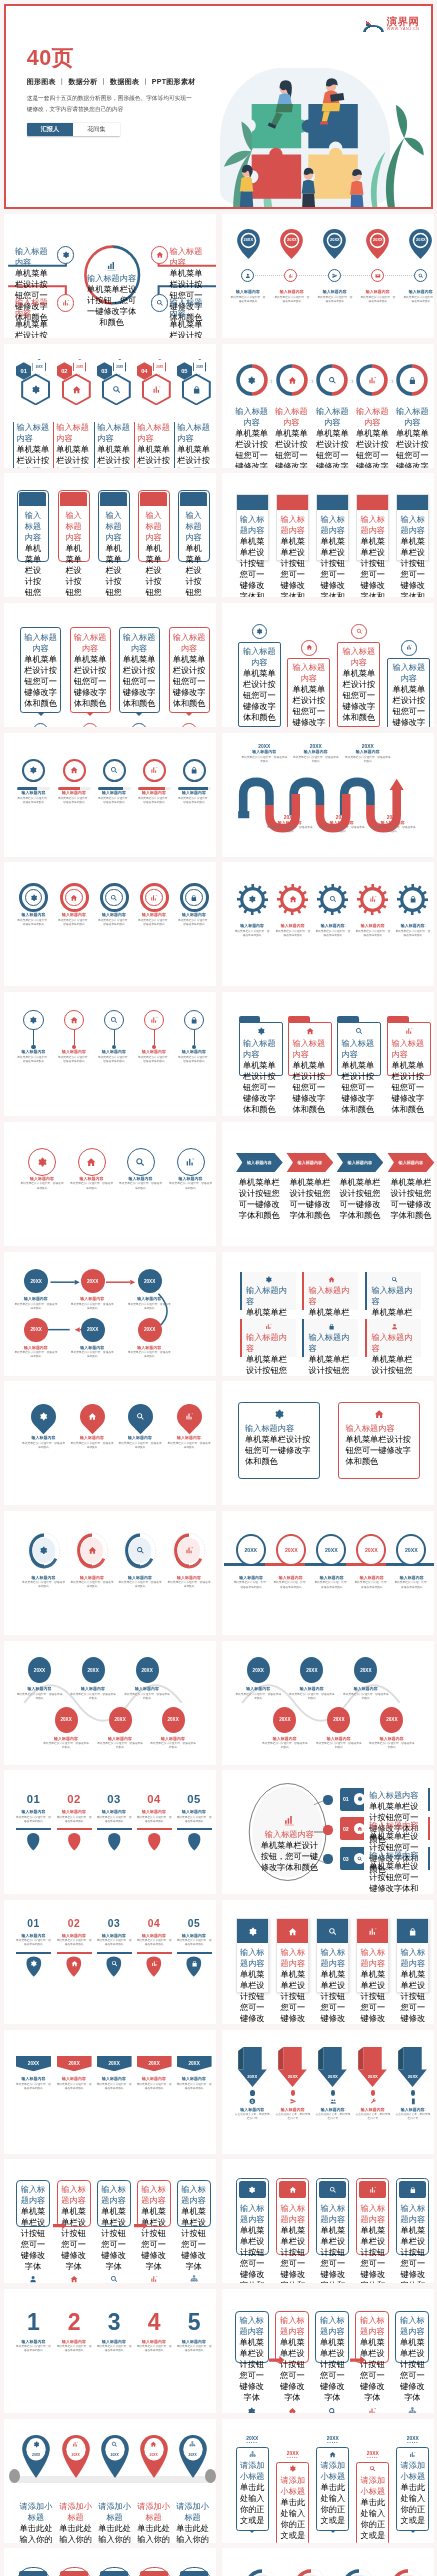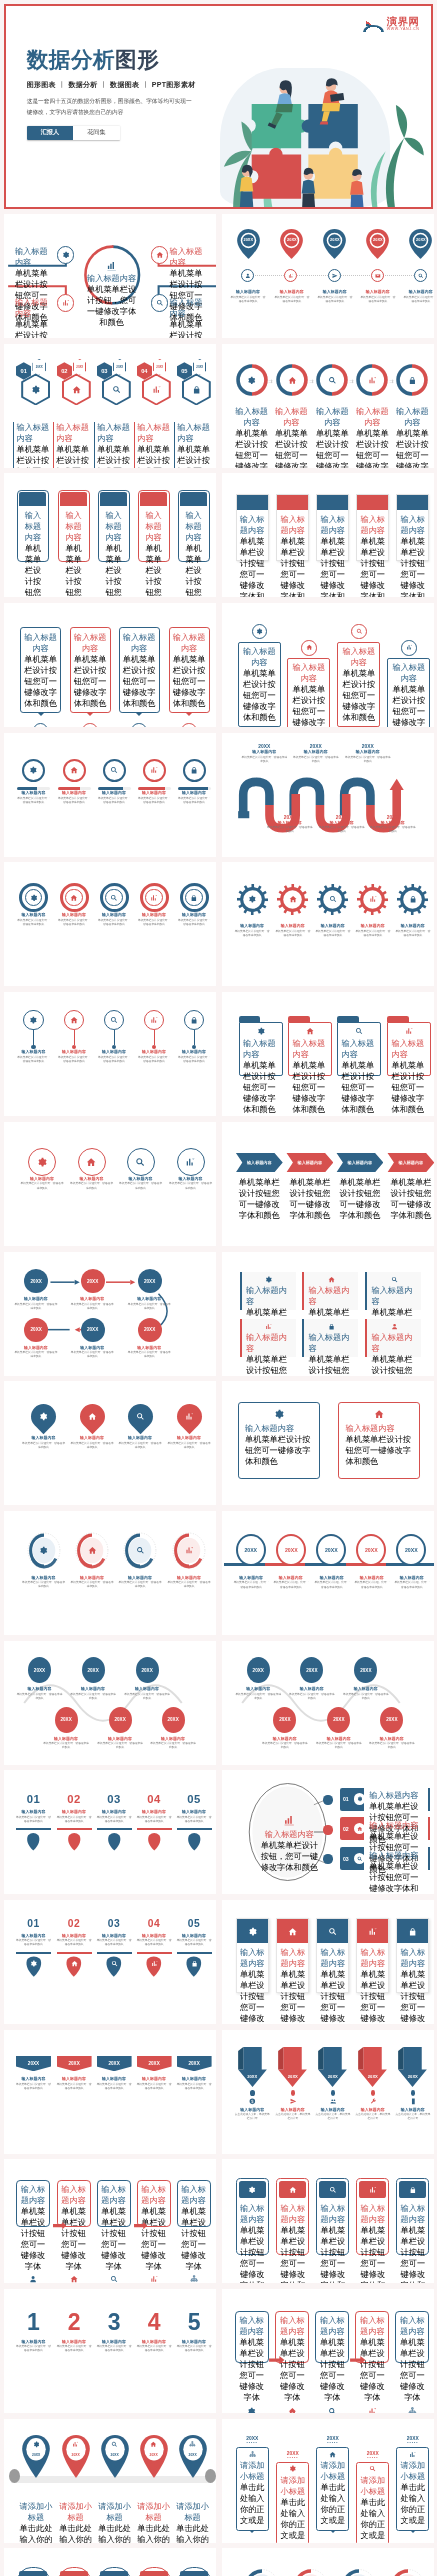--- a/index.html
+++ b/index.html
@@ -85,21 +85,21 @@
           <div class="logo-fan"></div>
             <div class="logo-arc"></div>
         </div>
         <div class="logo-text">
           <div class="logo-cn">演界网</div>
           <div class="logo-en">WWW.YANJ.CN</div>
         </div>
       </div>
 
       <div class="hero-copy">
-        <div class="t-main"><span>数据分析</span><span class="dark">图形</span></div>
+        <div class="t-40">40页</div>
         <div class="t-sub">
           <b>图形图表</b><span>丨</span><b>数据分析</b><span>丨</span><b>数据图表</b><span>丨</span><b>PPT图形素材</b>
         </div>
         <div class="t-desc">
           <div>这是一套四十五页的数据分析图形，图形颜色、字体等均可实现一</div>
           <div>键修改，文字内容请替换您自己的内容</div>
         </div>
         <div class="btns">
           <div class="btn-a">汇报人</div>
           <div class="btn-b">花间集</div>

